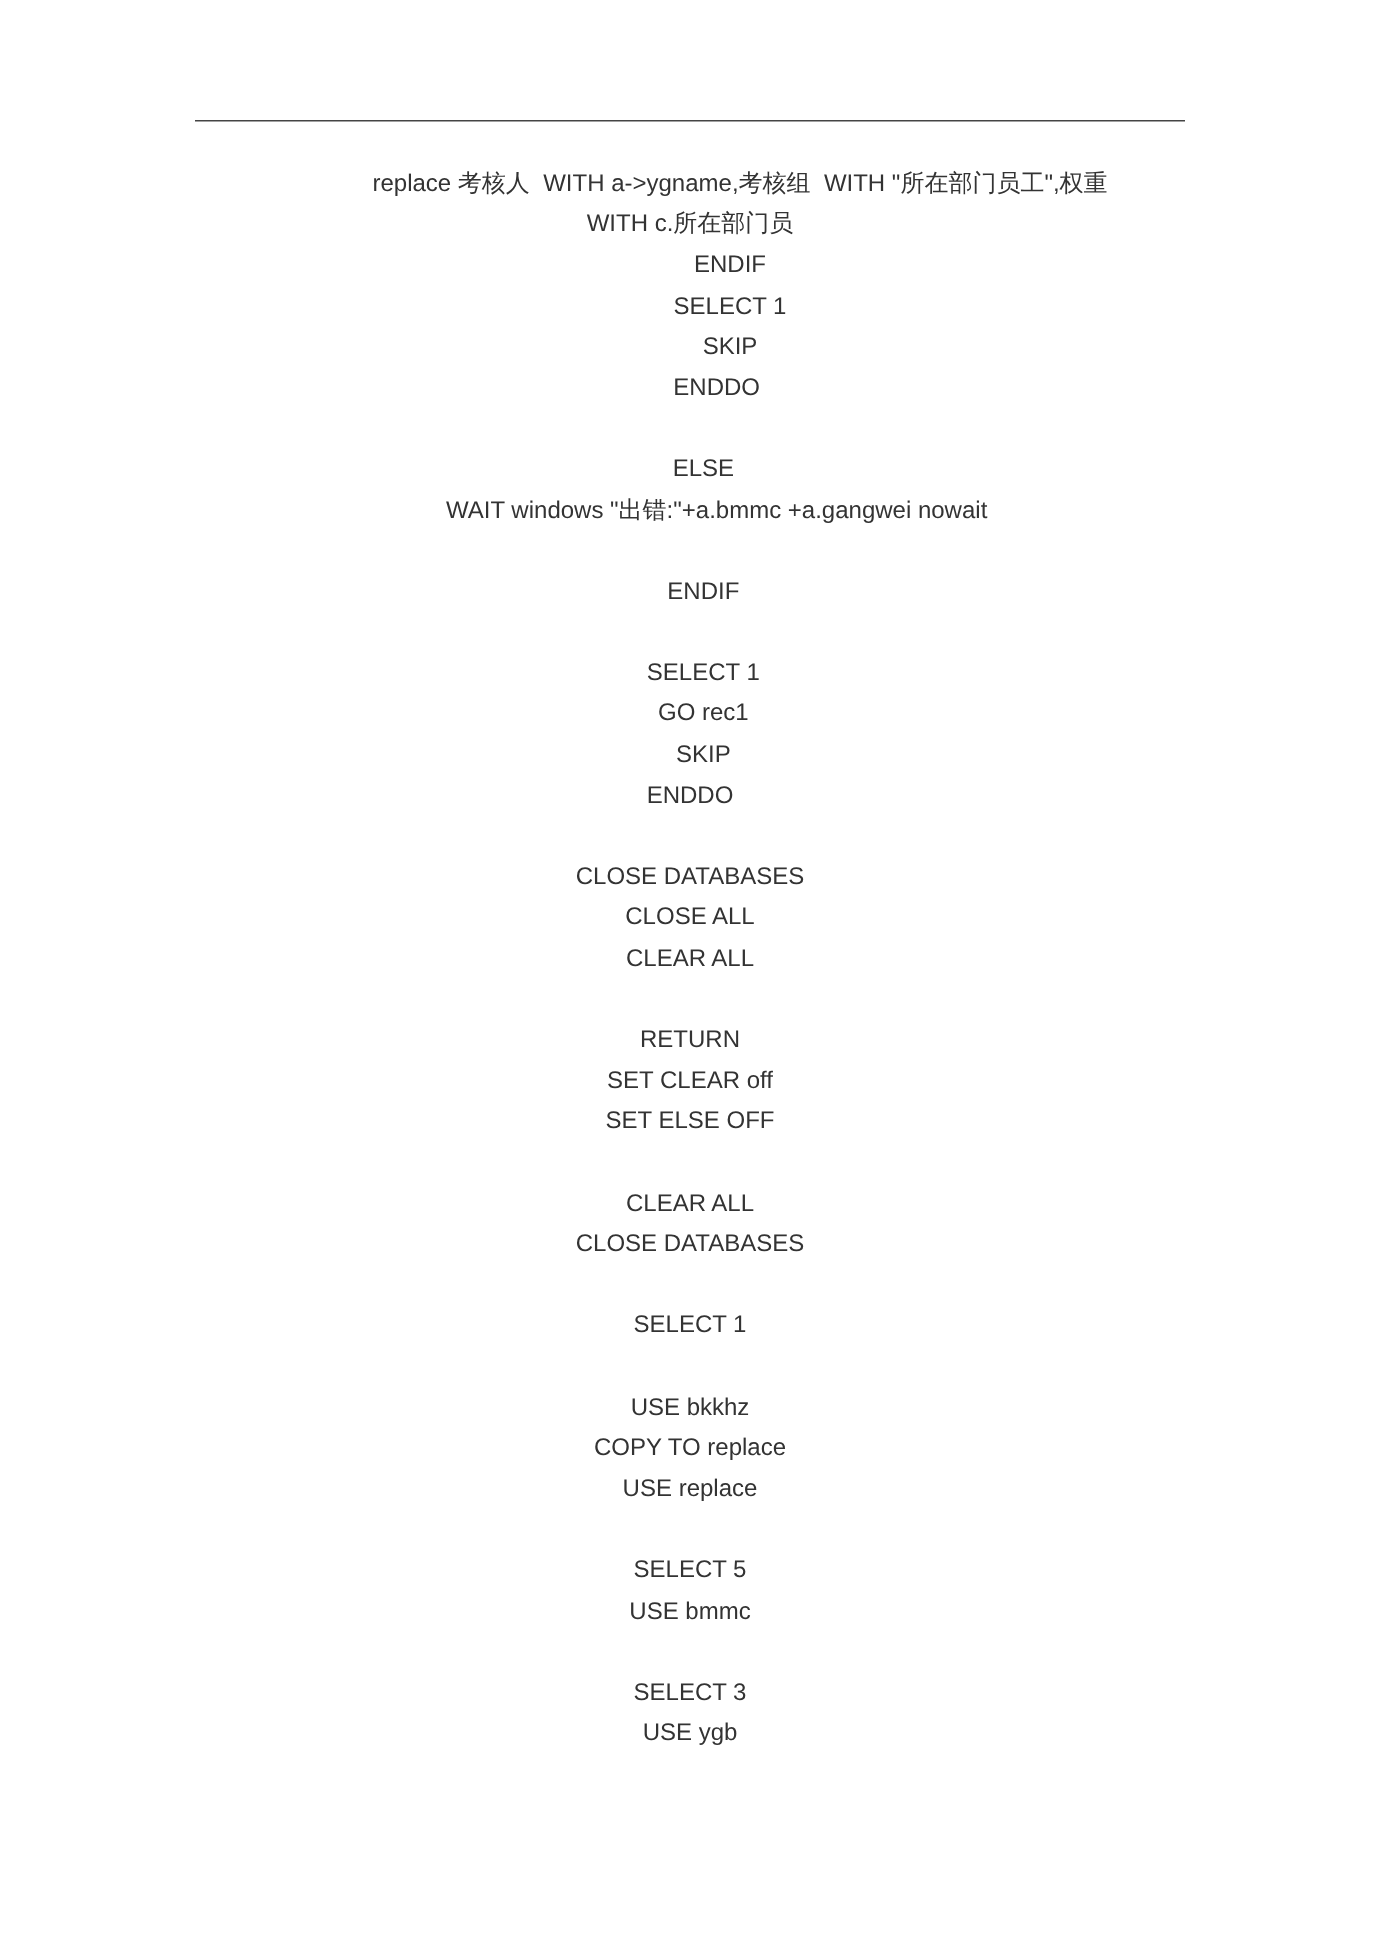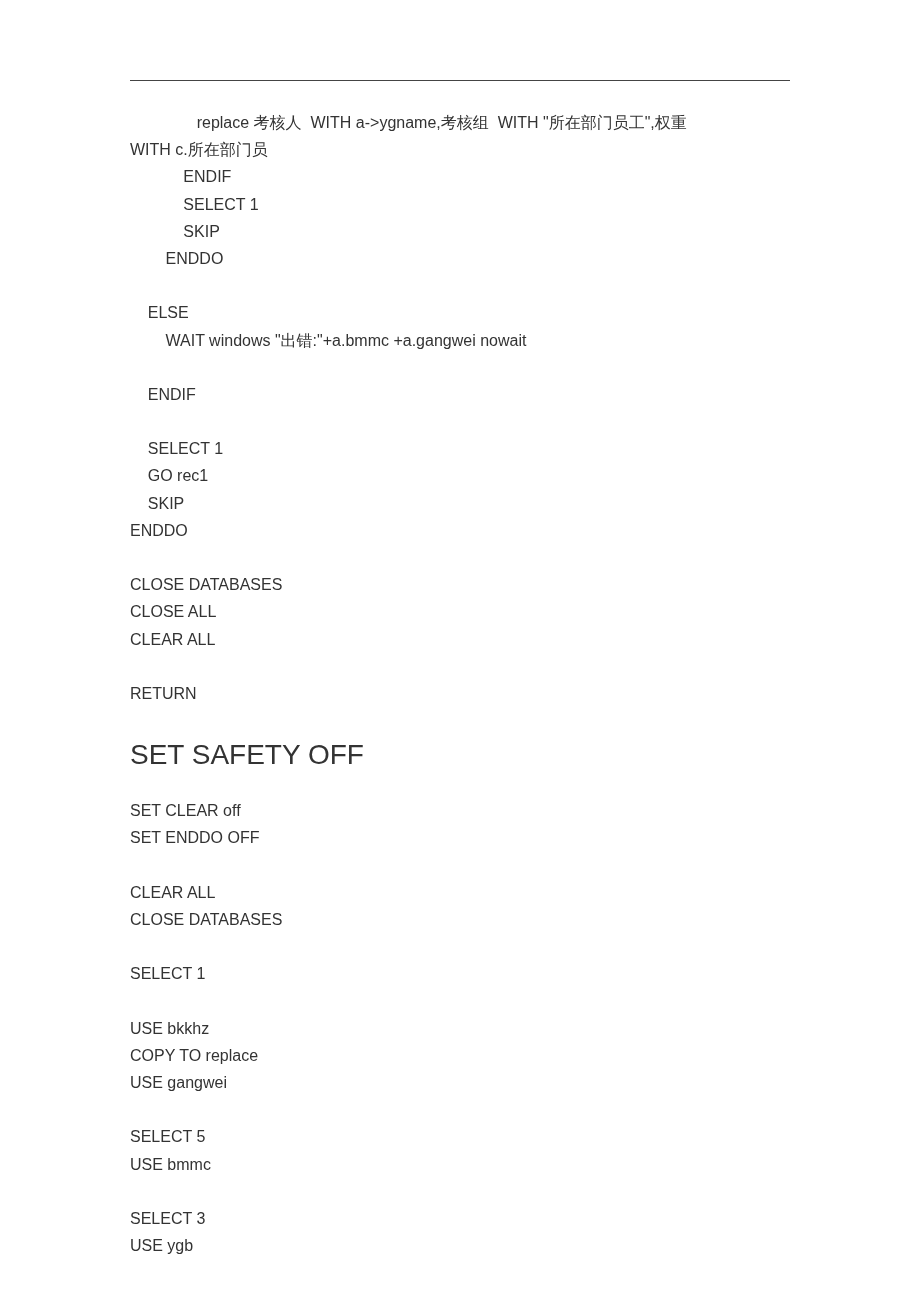--- a/index.html
+++ b/index.html
@@ -18,20 +18,21 @@
   .top-rule {
     border-top: 1px solid #444;
     margin-bottom: 28px;
   }
   .code {
     font-size: 16px;
     line-height: 1.7;
     white-space: pre-wrap;
     font-family: "Segoe UI", Arial, sans-serif;
     font-weight: 300;
+    text-align: center;
   }
   .heading {
     font-size: 28px;
     font-weight: 300;
     margin-top: 32px;
     margin-bottom: 26px;
   }
 </style>
 </head>
 <body>
@@ -55,32 +56,31 @@
 <span>    GO rec1</span>
 <span>    SKIP</span>
 <span>ENDDO</span>
 <span></span>
 <span>CLOSE DATABASES</span>
 <span>CLOSE ALL</span>
 <span>CLEAR ALL</span>
 <span></span>
 <span>RETURN</span></div>
 
-  <div class="heading">SET SAFETY OFF</div>
 
   <div class="code"><span>SET CLEAR off</span>
-<span>SET ENDDO OFF</span>
+<span>SET ELSE OFF</span>
 <span></span>
 <span>CLEAR ALL</span>
 <span>CLOSE DATABASES</span>
 <span></span>
 <span>SELECT 1</span>
 <span></span>
 <span>USE bkkhz</span>
 <span>COPY TO replace</span>
-<span>USE gangwei</span>
+<span>USE replace</span>
 <span></span>
 <span>SELECT 5</span>
 <span>USE bmmc</span>
 <span></span>
 <span>SELECT 3</span>
 <span>USE ygb</span></div>
 </div>
 
 </body></html>

